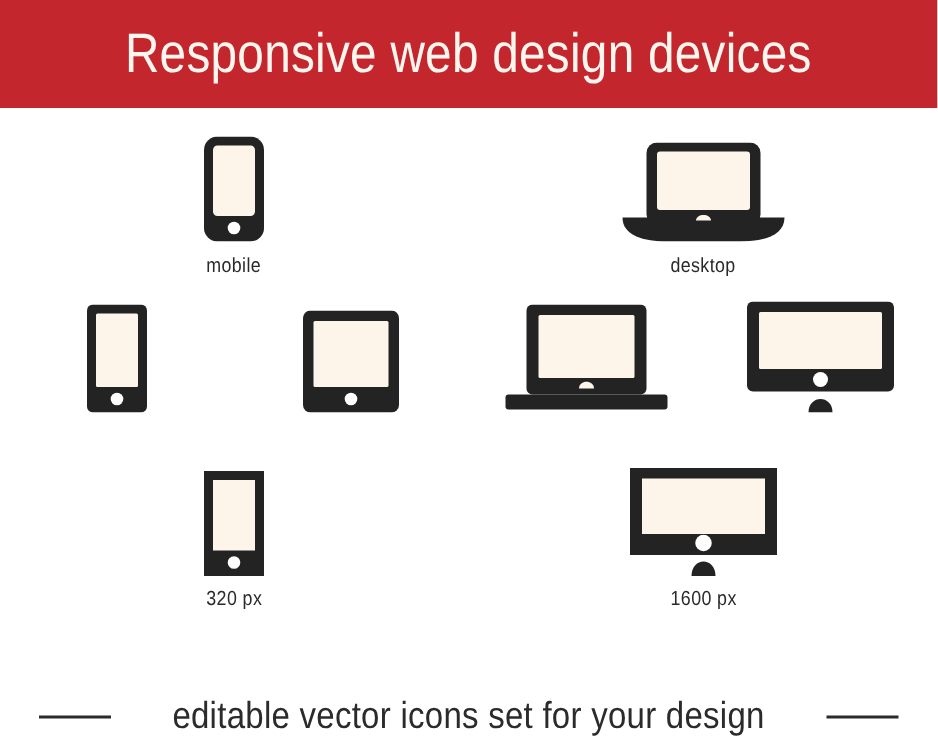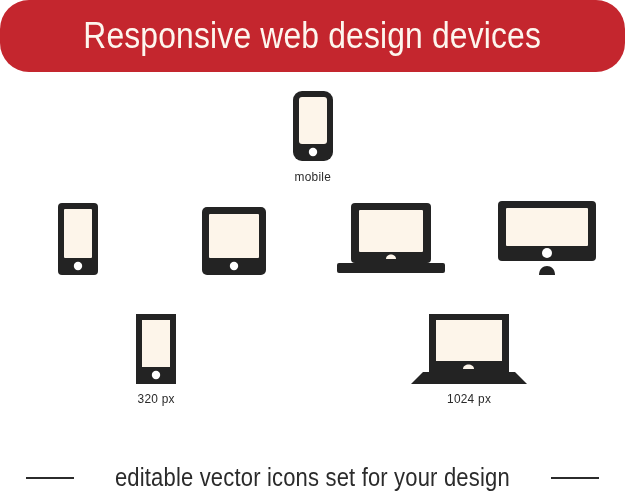--- a/index.html
+++ b/index.html
@@ -18,21 +18,20 @@
 
   
   .header {
     width: 625px;
     height: 72px;
     background: #c4262e;
     display: flex;
     align-items: center;
     justify-content: center;
     box-sizing: border-box;
-    border-radius: 29px;
   }
   .header-title {
     color: #fdf6ee;
     font-family: "Liberation Sans Narrow", "Liberation Sans", sans-serif;
     font-size: 37px;
     font-weight: 400;
     letter-spacing: 0.2px;
     transform: scaleX(0.86);
     transform-origin: center;
     white-space: nowrap;
@@ -124,20 +123,31 @@
         <svg width="40" height="70" viewBox="0 0 40 70">
           <rect x="0" y="0" width="40" height="70" rx="9" ry="9" fill="#232323"></rect>
           <rect x="6" y="6" width="28" height="47" rx="3" ry="3" fill="#fdf5ea"></rect>
           <circle cx="20" cy="61" r="4.2" fill="#ffffff"></circle>
         </svg>
       </div>
       <div class="label">mobile</div>
     </div>
 
 
+    <div class="cell">
+      <div class="icon-wrap">
+        <svg width="112" height="66" viewBox="0 0 112 66">
+          <rect x="18" y="0" width="76" height="55" rx="7" ry="7" fill="#232323"></rect>
+          <rect x="25" y="6" width="62" height="39" rx="2" ry="2" fill="#fdf5ea"></rect>
+          <path d="M2 50 H110 C110 62 96 66 80 66 H32 C16 66 2 62 2 50 Z" fill="#232323"></path>
+          <path d="M51 52 C51 47 61 47 61 52 Z" fill="#fdf5ea"></path>
+        </svg>
+      </div>
+      <div class="label">desktop</div>
+    </div>
 
 
   </div>
 
   <div class="row row-2">
 
     <div class="cell">
       <div class="icon-wrap">
         <svg width="40" height="72" viewBox="0 0 40 72">
           <rect x="0" y="0" width="40" height="72" rx="4" ry="4" fill="#232323"></rect>
@@ -192,32 +202,32 @@
         <svg width="40" height="70" viewBox="0 0 40 70">
           <rect x="0" y="0" width="40" height="70" fill="#232323"></rect>
           <rect x="6" y="6" width="28" height="47" fill="#fdf5ea"></rect>
           <circle cx="20" cy="61" r="4.2" fill="#ffffff"></circle>
         </svg>
       </div>
       <div class="label">320 px</div>
     </div>
 
 
-    <div class="cell">
-      <div class="icon-wrap">
-        <svg width="116" height="70" viewBox="0 0 116 70">
-          <rect x="18" y="0" width="80" height="58" fill="#232323"></rect>
-          <rect x="25" y="6" width="66" height="41" fill="#fdf5ea"></rect>
-          <path d="M12 58 H104 L116 70 H0 Z" fill="#232323"></path>
-          <path d="M52 55 C52 49 63 49 63 55 Z" fill="#fdf5ea"></path>
-        </svg>
-      </div>
-      <div class="label">1024 px</div>
-    </div>
-
+
+    <div class="cell">
+      <div class="icon-wrap">
+        <svg width="98" height="72" viewBox="0 0 98 72">
+          <rect x="0" y="0" width="98" height="58" fill="#232323"></rect>
+          <rect x="8" y="7" width="82" height="37" fill="#fdf5ea"></rect>
+          <circle cx="49" cy="50" r="5.5" fill="#ffffff"></circle>
+          <path d="M41 72 C41 59 57 59 57 72 Z" fill="#232323"></path>
+        </svg>
+      </div>
+      <div class="label">1600 px</div>
+    </div>
 
   </div>
 </div>
 
 <div class="footer">
   <div class="rule rule-left"></div>
   <div class="footer-text">editable vector icons set for your design</div>
   <div class="rule rule-right"></div>
 </div>
 

